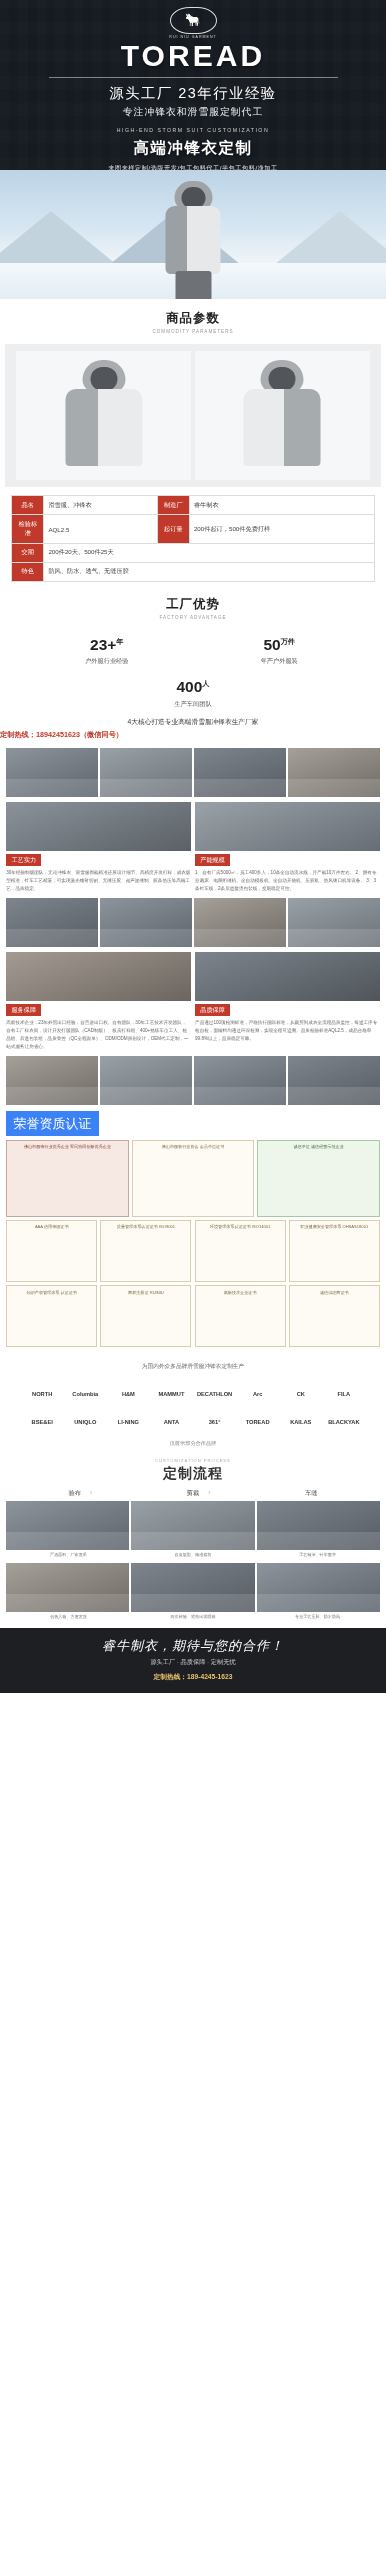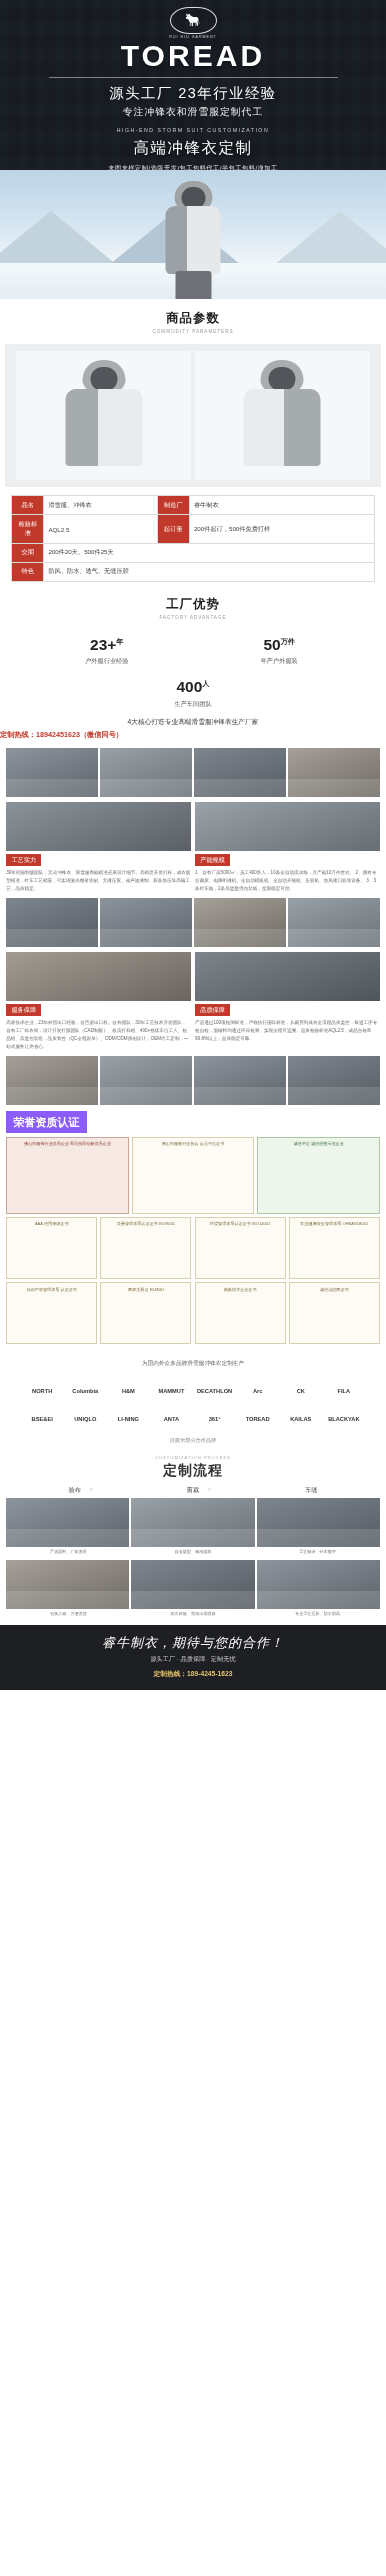--- a/index.html
+++ b/index.html
@@ -42,21 +42,21 @@
   .hero-line {
     width: 289px; height: 0.5px; background: rgba(255,255,255,.45);
     margin: 5.2px auto 6.2px;
   }
   .hero-t1 { font-size: 14.4px; letter-spacing: 1.5px; margin-bottom: 3.1px; }
   .hero-t2 { font-size: 9.8px; letter-spacing: 1px; color: #f0f0f0; }
   .hero-en {
     margin-top: 8.2px; font-size: 5.2px; letter-spacing: 1.5px; color: #cfcfcf;
   }
   .hero-t3 {
-    margin-top: 5.2px; font-size: 15.5px; font-weight: normal; letter-spacing: 1.5px;
+    margin-top: 5.2px; font-size: 15.5px; font-weight: bold; letter-spacing: 1.5px;
     text-shadow: 0 1px 3.1px rgba(0,0,0,.6);
   }
   .hero-t4 {
     margin-top: 5.2px; font-size: 6.2px; letter-spacing: 0.5px; color: #e6e6e6;
   }
 
   
   .snow-banner {
     position: relative; height: 129px;
     background:
@@ -170,21 +170,21 @@
     font-size: 6.2px; padding: 1.5px 5.2px; margin-bottom: 3.1px;
   }
   .blk-text { font-size: 4.6px; line-height: 1.7; color: #666; }
   .blk-img { height: 49px; margin-bottom: 3.1px; background: linear-gradient(160deg,#8b9299,#5a6066); }
   .blk-img.b2 { background: linear-gradient(160deg,#9aa2a8,#666d74); }
   .blk-img.b3 { background: linear-gradient(160deg,#a39b93,#6c655f); }
   .blk-img.b4 { background: linear-gradient(160deg,#7d848b,#4f555b); }
 
   
   .honor-head {
-    background: #8b5cf6; color: #fff; font-size: 11px; font-weight: bold;
+    background: #3b82f6; color: #fff; font-size: 13px; font-weight: normal;
     padding: 3.6px 7.2px; margin: 6.2px 6.2px 4.1px; display: inline-block;
   }
   .cert-row { display: flex; gap: 3.1px; padding: 0 6.2px 3.1px; }
   .cert {
     flex: 1; height: 62px; background: #fdfbf4; border: 0.5px solid #d9cfae;
     position: relative; font-size: 4.1px; color: #7a6b3f; padding: 3.1px;
     text-align: center; line-height: 1.5; overflow: hidden;
   }
   .cert.big { height: 77px; }
   .cert.red { background: #f6e9e4; border-color: #c9a69a; color: #8b3b2b; }

